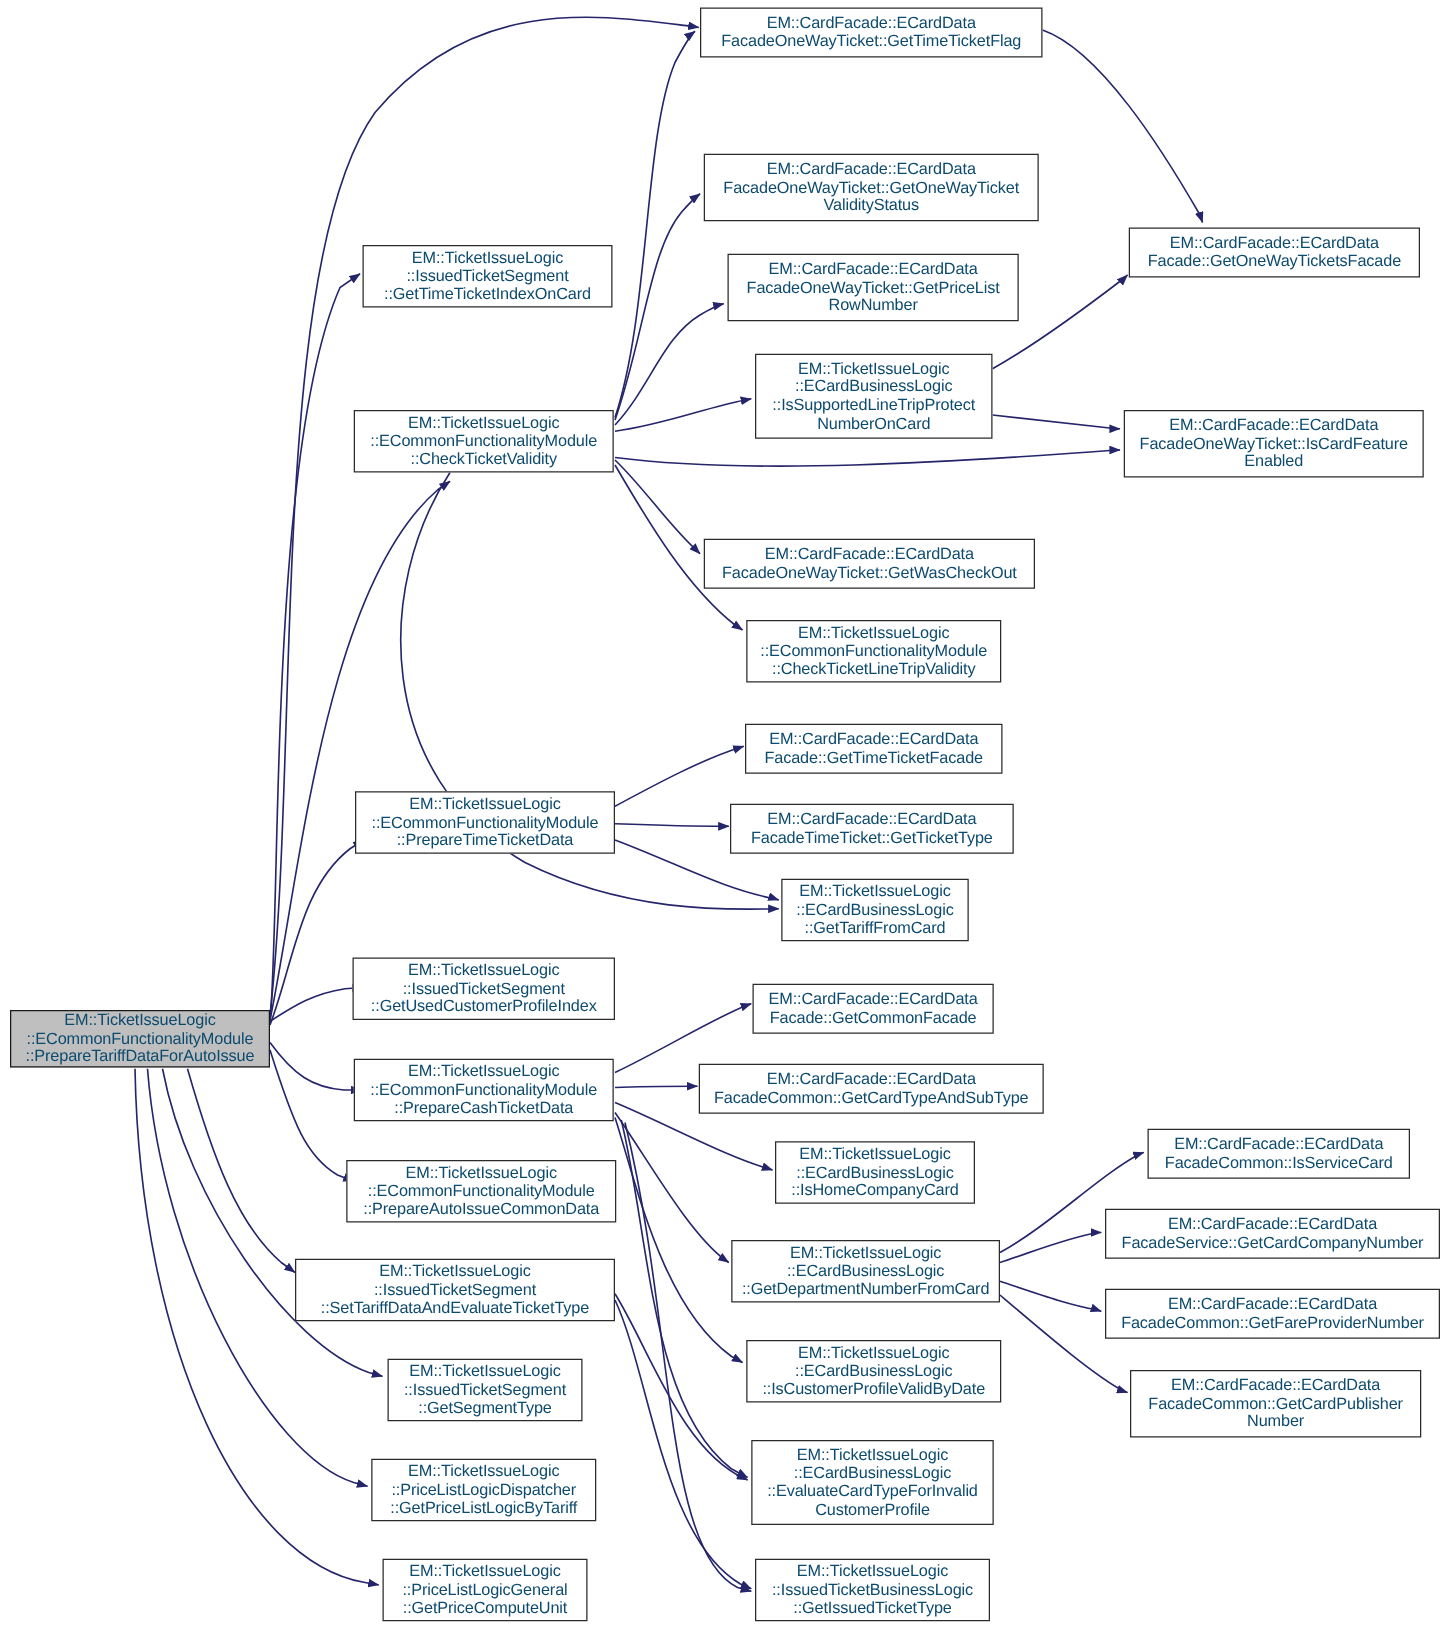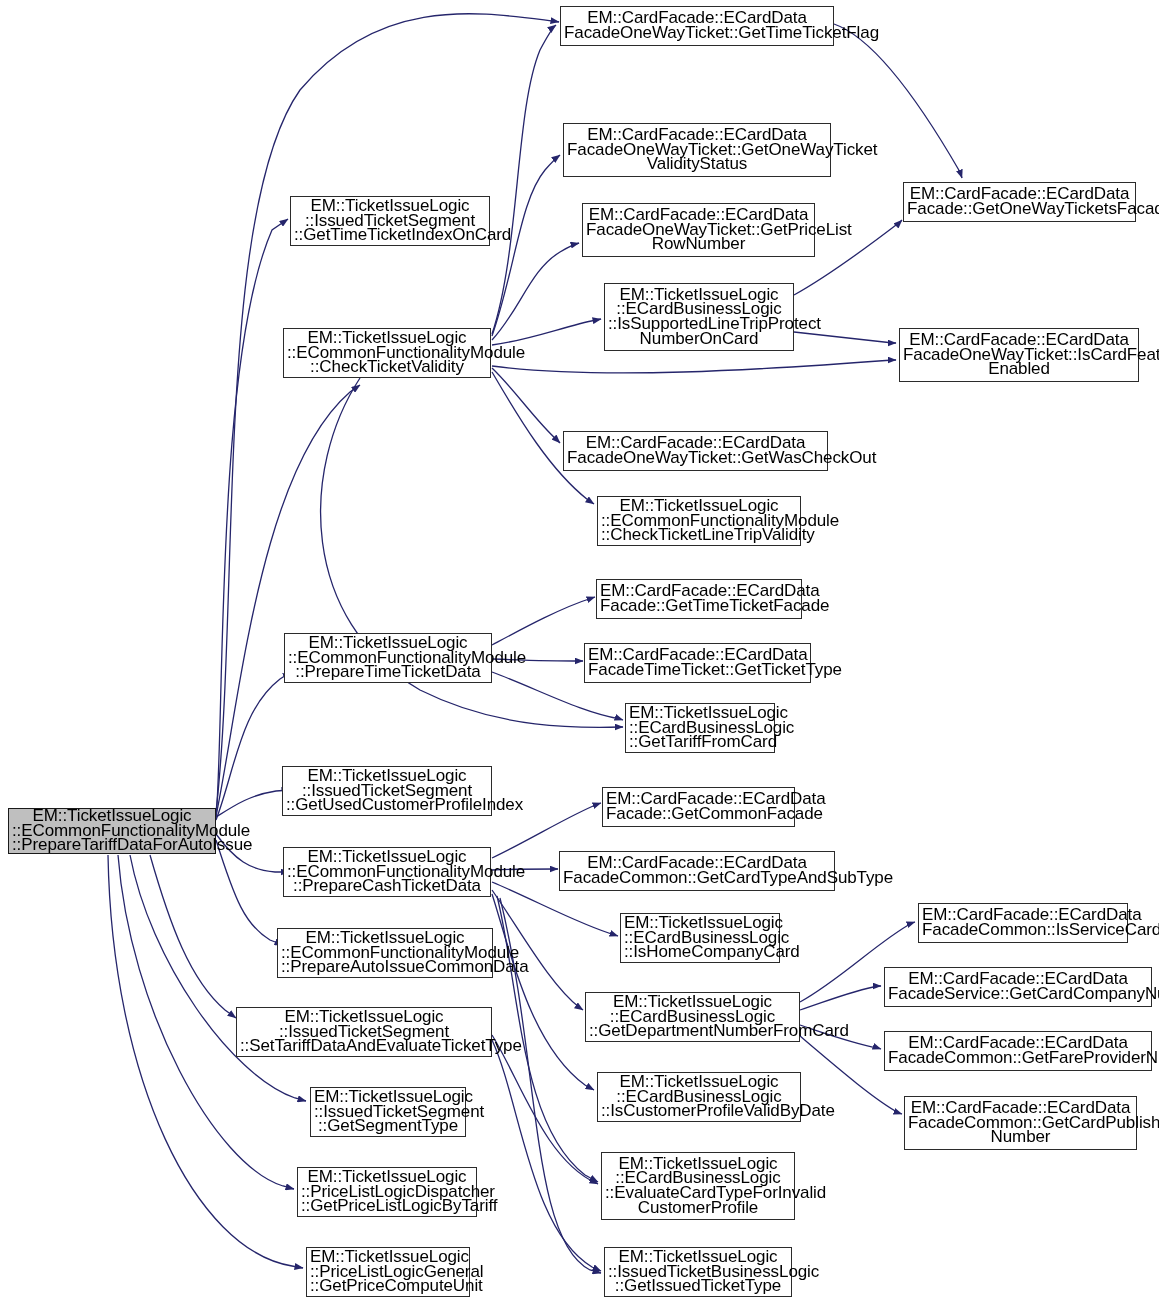--- a/index.html
+++ b/index.html
@@ -20,26 +20,26 @@
     top: 0;
     width: 1159px;
     height: 1310px;
     overflow: visible;
   }
   .node {
     position: absolute;
     box-sizing: border-box;
     border: 1px solid #2b2b2b;
     background: #ffffff;
-    color: #000000;
+    color: #0c4a6e;
     display: flex;
     align-items: center;
     justify-content: center;
     text-align: center;
-    font-size: 17px;
+    font-size: 13px;
     line-height: 14.6px;
     letter-spacing: -0.1px;
     white-space: pre-line;
     padding: 19px 3px;
     overflow: visible;
   }
   .node.root {
     background: #bfbfbf;
     border-color: #1a1a1a;
   }

